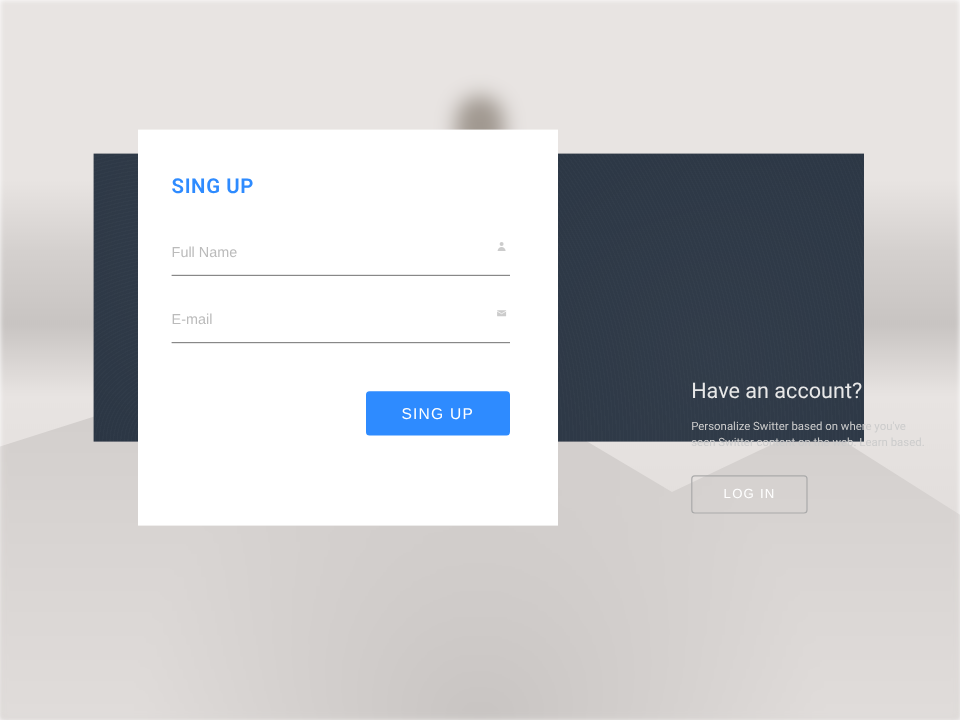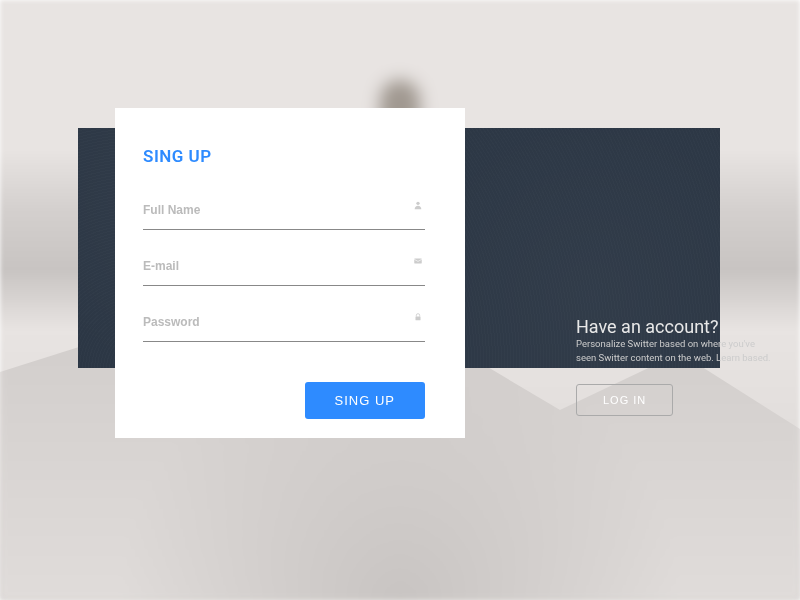--- a/index.html
+++ b/index.html
@@ -108,21 +108,20 @@
     }
     
     .input-field {
       width: 100%;
       border: none;
       outline: none;
       font-size: 12px;
       color: #333;
       background: transparent;
       padding-bottom: 6px;
-      font-weight: bold;
     }
     
     .input-field::placeholder {
       color: #bbb;
     }
     
     .input-icon {
       position: absolute;
       right: 2px;
       top: 4px;
@@ -148,20 +147,21 @@
       top: 188px;
       left: 498px;
       width: 200px;
       color: #fff;
     }
     
     .right-title {
       font-size: 18px;
       font-weight: 400;
       color: #e8e8e8;
+      margin-bottom: 12px;
     }
     
     .right-subtitle {
       font-size: 9.5px;
       color: #ccc;
       line-height: 1.5;
       margin-bottom: 18px;
     }
     
     .btn-outline {
@@ -211,24 +211,15 @@
   <div class="input-row">
     <input type="email" class="input-field" placeholder="E-mail" style="">
     <span class="input-icon">
       <svg class="icon-svg" viewBox="0 0 24 24">
           <rect x="3" y="6" width="18" height="12" rx="1"></rect>
           <path d="M3 8l9 5 9-5" fill="none" stroke="#fff" stroke-width="1.5"></path>
         </svg>
     </span>
   </div>
 
-  <div class="input-row">
-    <input type="password" class="input-field" placeholder="Password" style="">
-    <span class="input-icon">
-      <svg class="icon-svg" viewBox="0 0 24 24">
-          <rect x="6" y="11" width="12" height="9" rx="1"></rect>
-          <path d="M8 11V8a4 4 0 018 0v3" fill="none" stroke="#ccc" stroke-width="2"></path>
-        </svg>
-    </span>
-  </div>
 
   <button class="btn-primary">SING UP</button>
 </div>
 
 </body></html>

